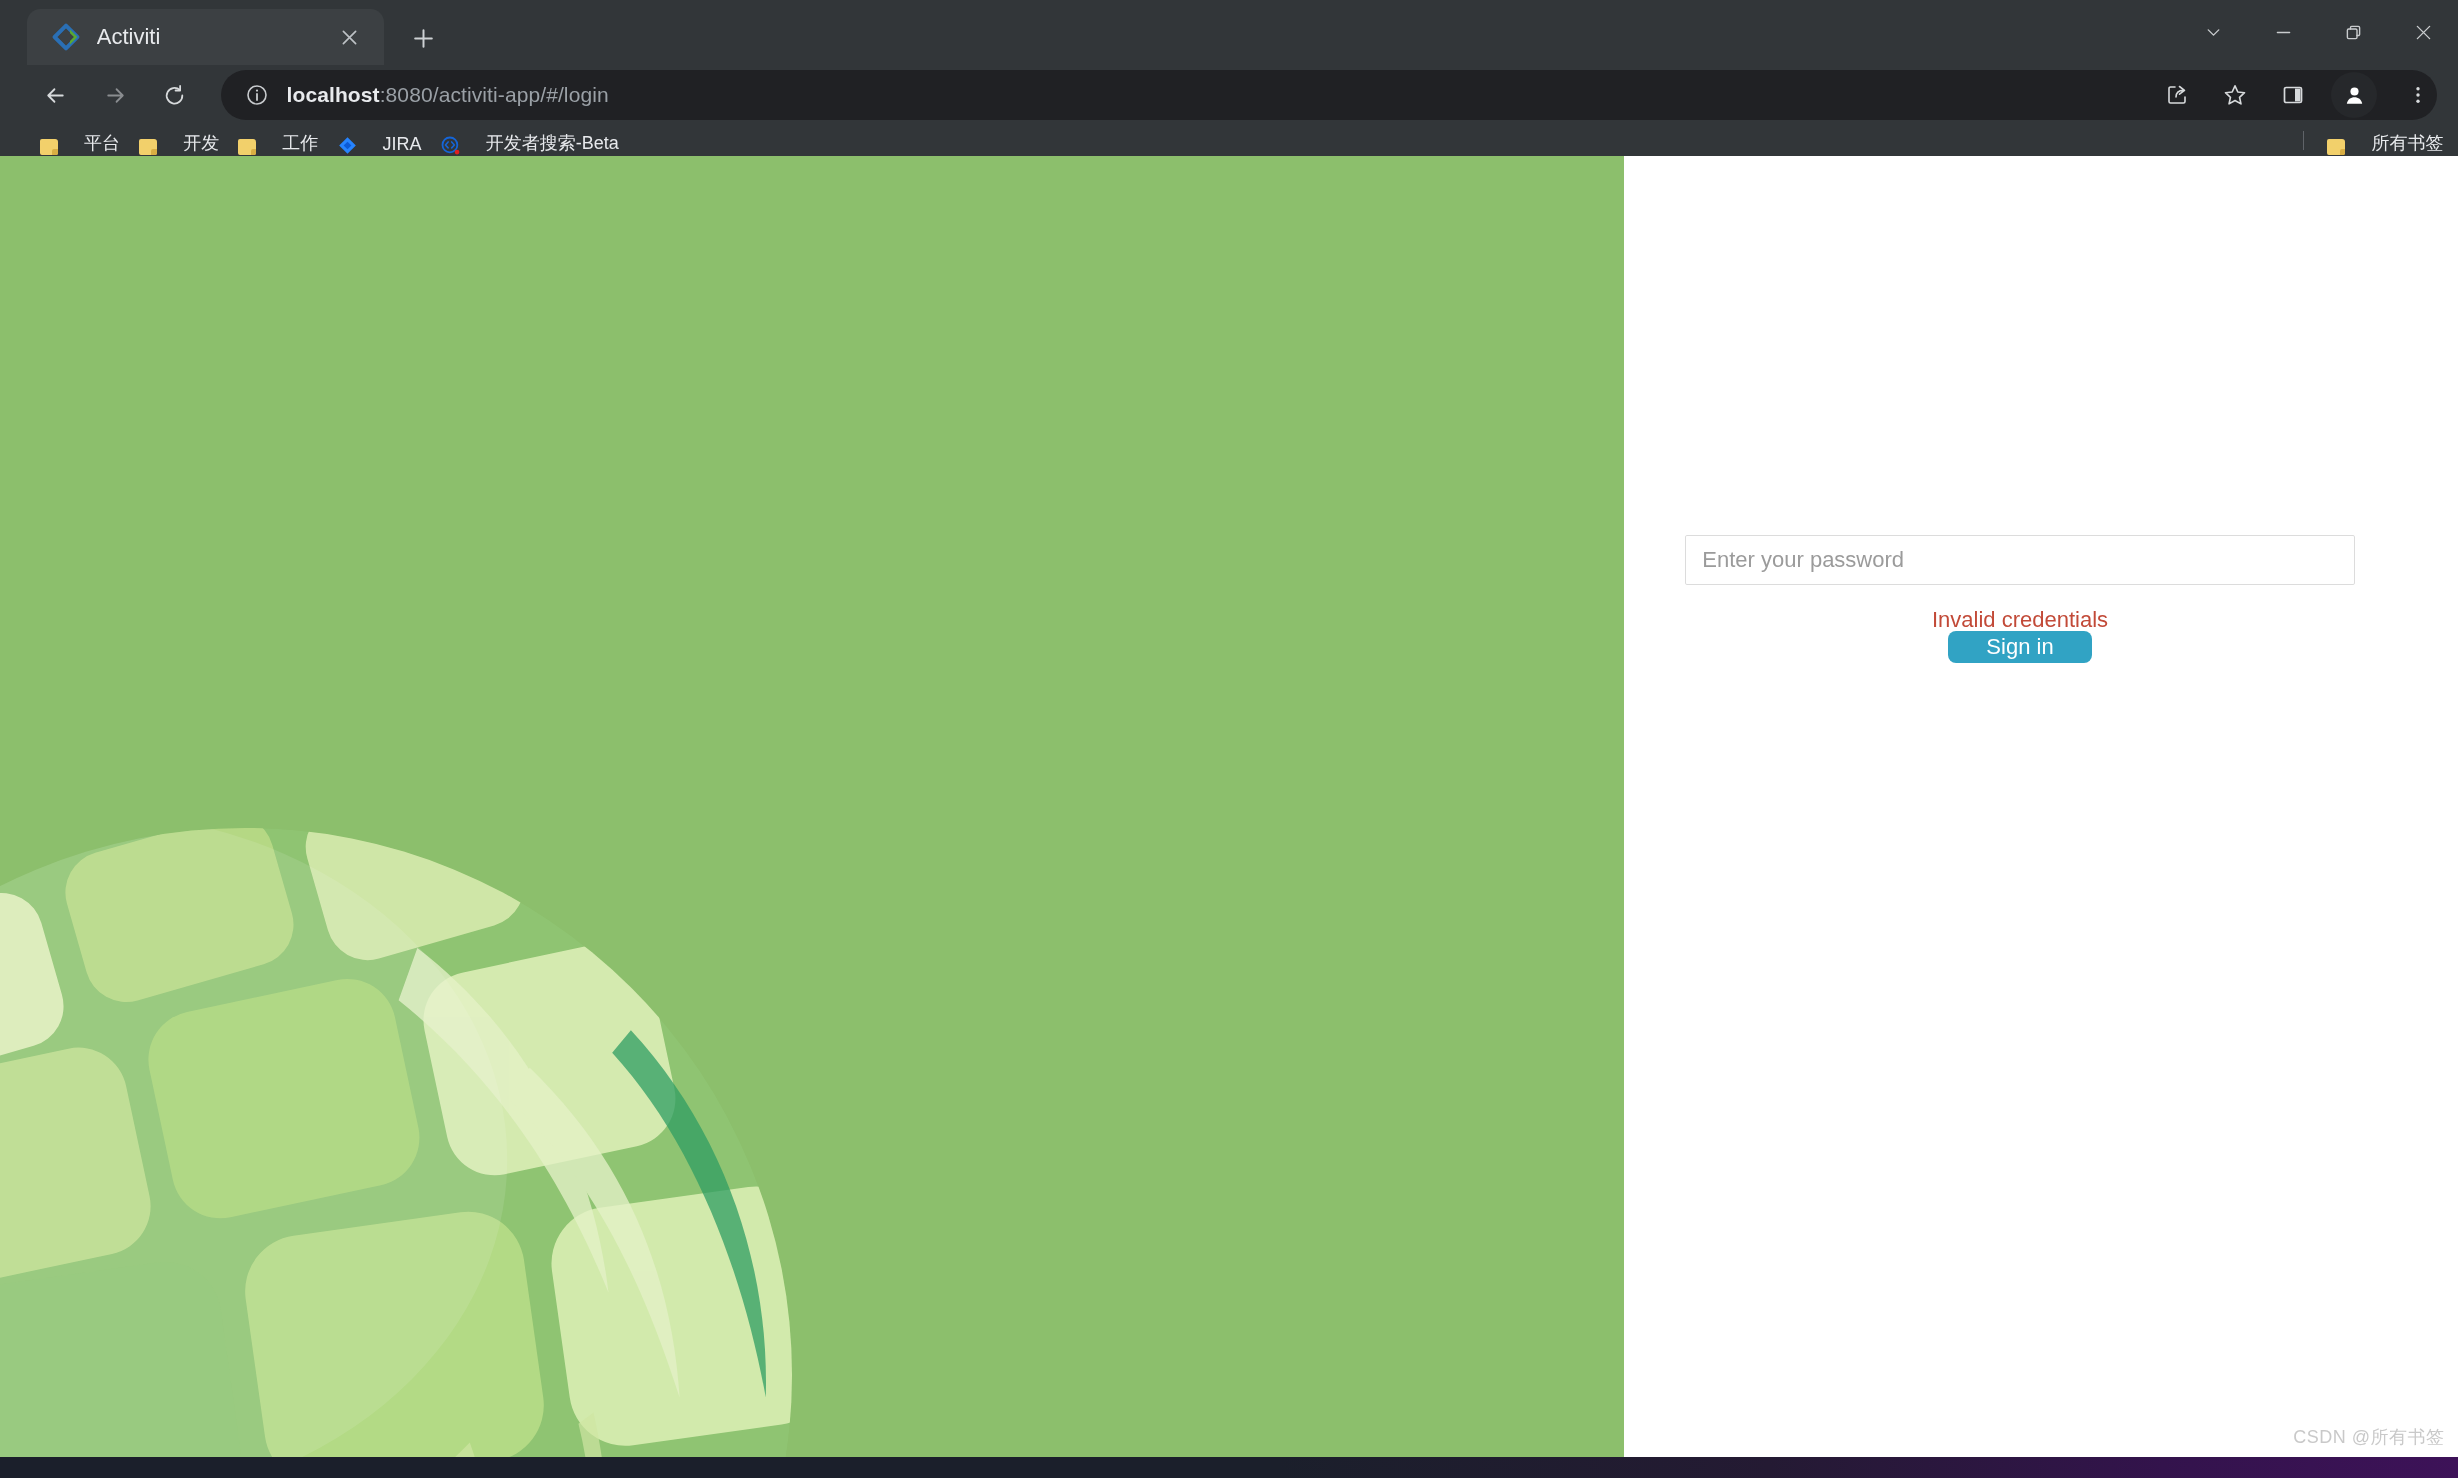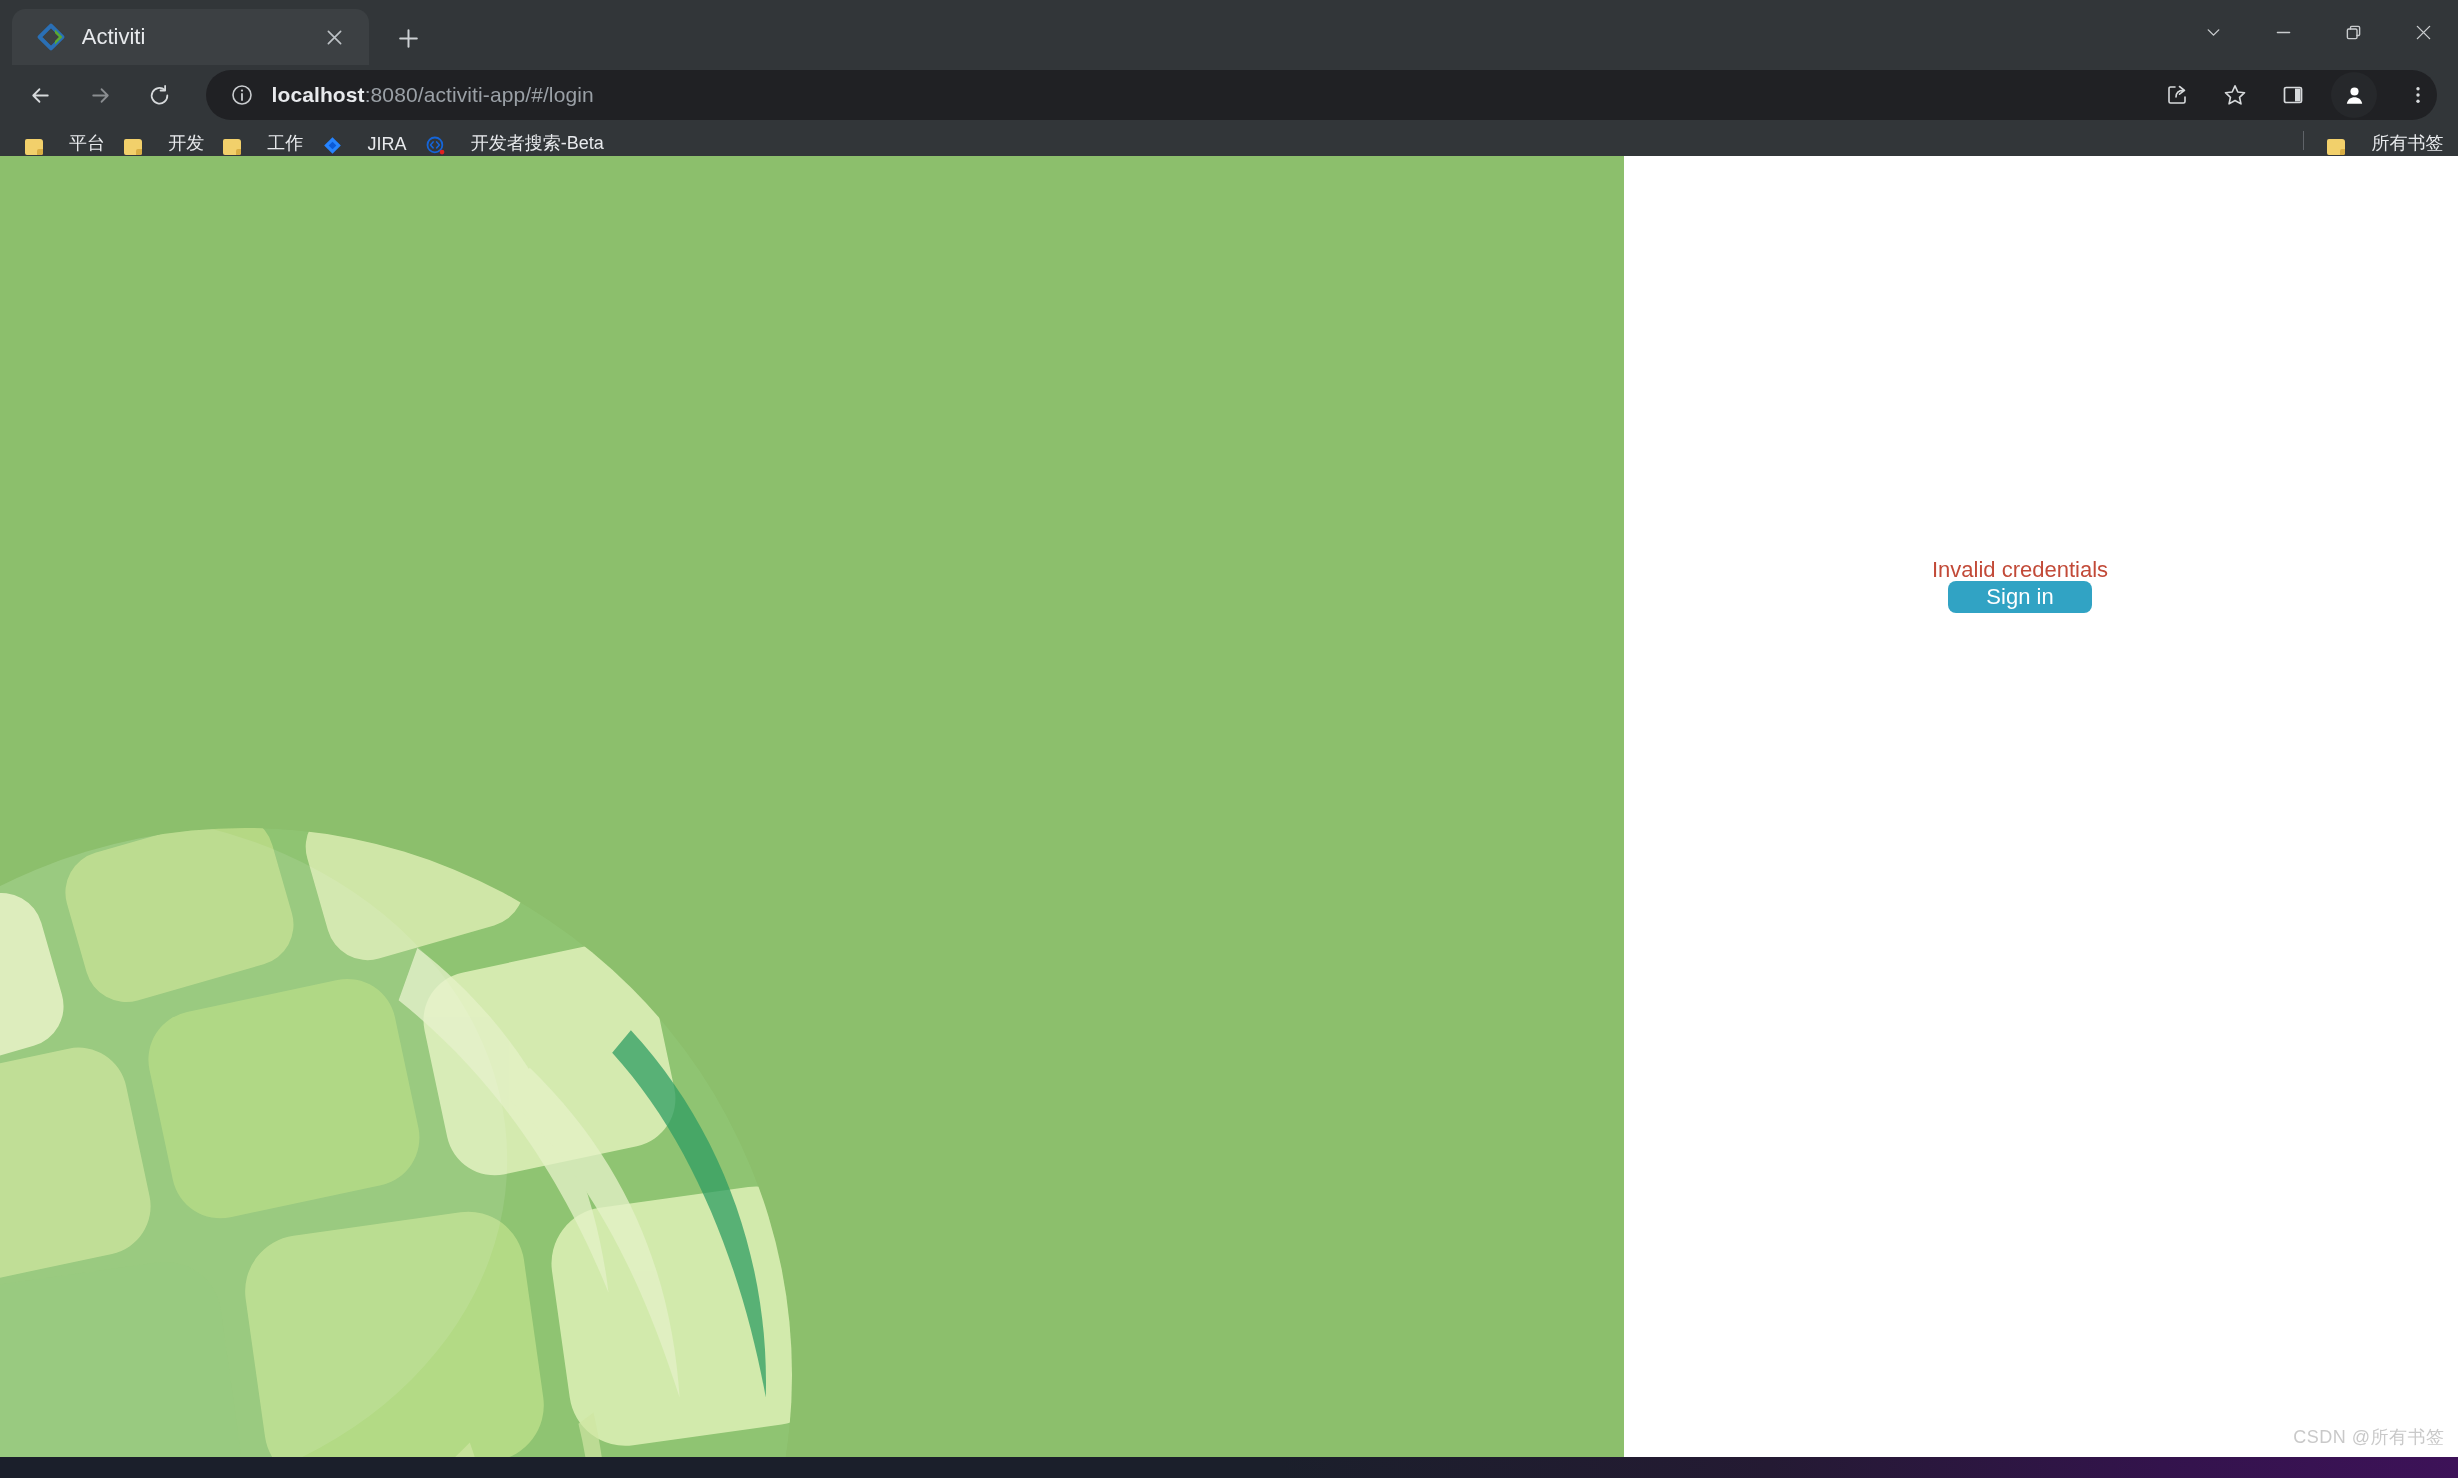--- a/index.html
+++ b/index.html
@@ -19,20 +19,21 @@
     overflow: hidden;
   }
 
   
   .browser-chrome {
     position: absolute;
     top: 0; left: 0;
     width: 2458px;
     height: 156px;
     background: #323639;
+    padding-left: 15px;
   }
 
   
   .tab-strip {
     position: relative;
     height: 65px;
     display: flex;
     align-items: flex-end;
     padding-left: 11.5px;
   }
@@ -577,20 +578,21 @@
 
           <ellipse cx="215" cy="185" rx="225" ry="185" fill="#ffffff" opacity=".1"></ellipse>
         </g>
       </svg>
     </div>
 
     <div class="login-side">
       <form class="login-form">
 
 
+        <input class="field" type="password" placeholder="Enter your password" style="">
 
         <div class="form-foot">
           <span class="error-msg">Invalid credentials</span>
           <button class="signin-btn" type="submit">Sign in</button>
         </div>
       </form>
     </div>
 
     <div class="watermark">CSDN @所有书签</div>
   </div>

